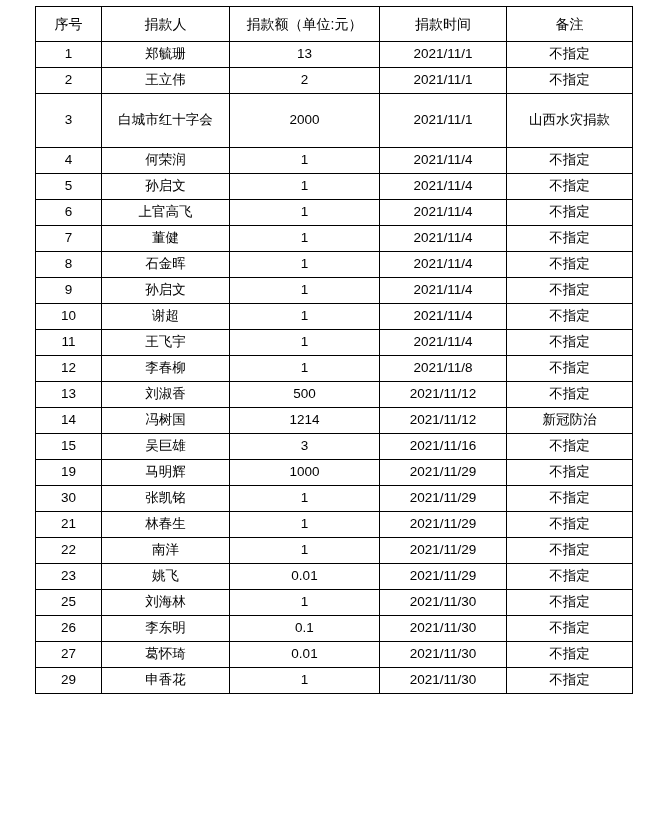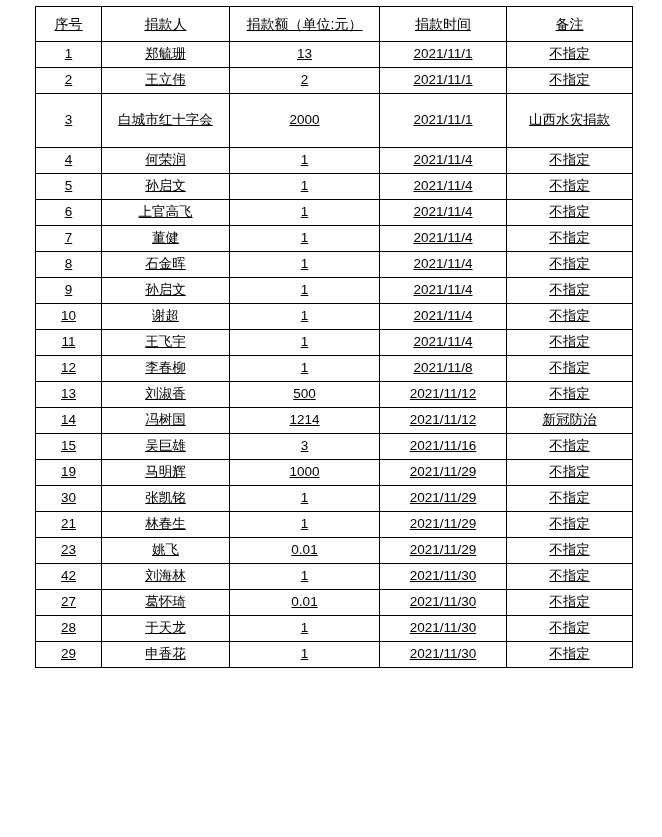--- a/index.html
+++ b/index.html
@@ -16,21 +16,20 @@
   .sheet {
     box-sizing: border-box;
     width: 662px;
     height: 837px;
     padding: 6px 30px 0 35px;
   }
   table.donation-table {
     border-collapse: collapse;
     width: 597px;
     table-layout: fixed;
-    text-decoration: underline;
   }
   table.donation-table th,
   table.donation-table td {
     border: 1px solid #000000;
     text-align: center;
     vertical-align: middle;
     font-size: 13.5px;
     font-weight: normal;
     padding: 0;
     line-height: 1.2;
@@ -193,44 +192,51 @@
           <td>不指定</td>
         </tr>
         <tr>
           <td>21</td>
           <td>林春生</td>
           <td>1</td>
           <td>2021/11/29</td>
           <td>不指定</td>
         </tr>
         <tr>
+          <td>22</td>
+          <td>南洋</td>
+          <td>1</td>
+          <td>2021/11/29</td>
+          <td>不指定</td>
+        </tr>
+        <tr>
           <td>23</td>
           <td>姚飞</td>
           <td>0.01</td>
           <td>2021/11/29</td>
           <td>不指定</td>
         </tr>
         <tr>
-          <td>42</td>
+          <td>25</td>
           <td>刘海林</td>
           <td>1</td>
+          <td>2021/11/30</td>
+          <td>不指定</td>
+        </tr>
+        <tr>
+          <td>26</td>
+          <td>李东明</td>
+          <td>0.1</td>
           <td>2021/11/30</td>
           <td>不指定</td>
         </tr>
         <tr>
           <td>27</td>
           <td>葛怀琦</td>
           <td>0.01</td>
-          <td>2021/11/30</td>
-          <td>不指定</td>
-        </tr>
-        <tr>
-          <td>28</td>
-          <td>于天龙</td>
-          <td>1</td>
           <td>2021/11/30</td>
           <td>不指定</td>
         </tr>
         <tr>
           <td>29</td>
           <td>申香花</td>
           <td>1</td>
           <td>2021/11/30</td>
           <td>不指定</td>
         </tr>

